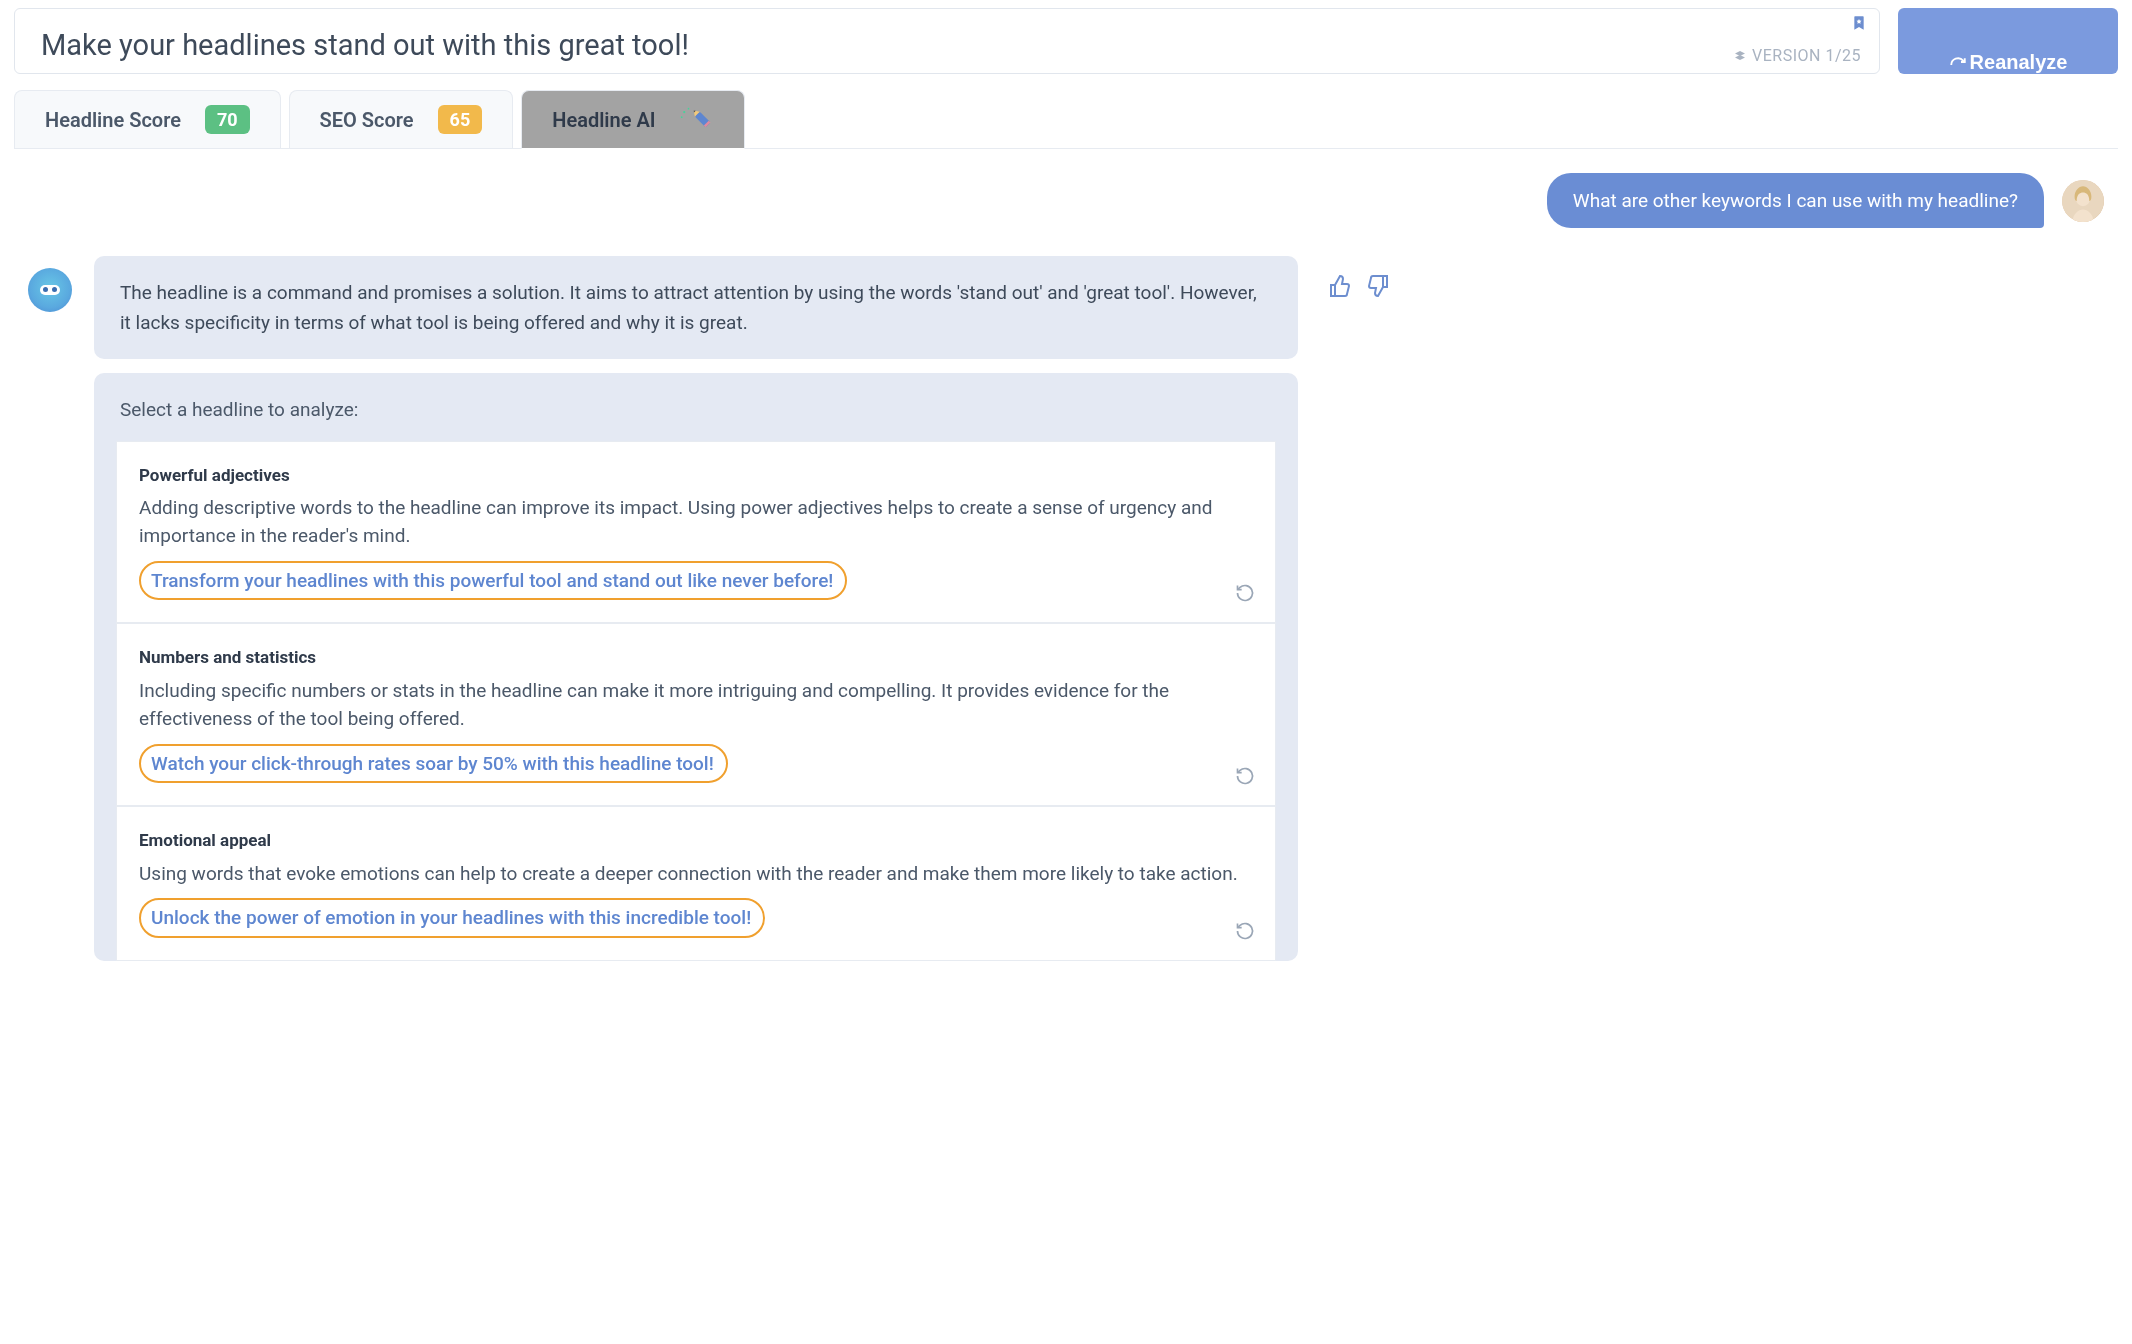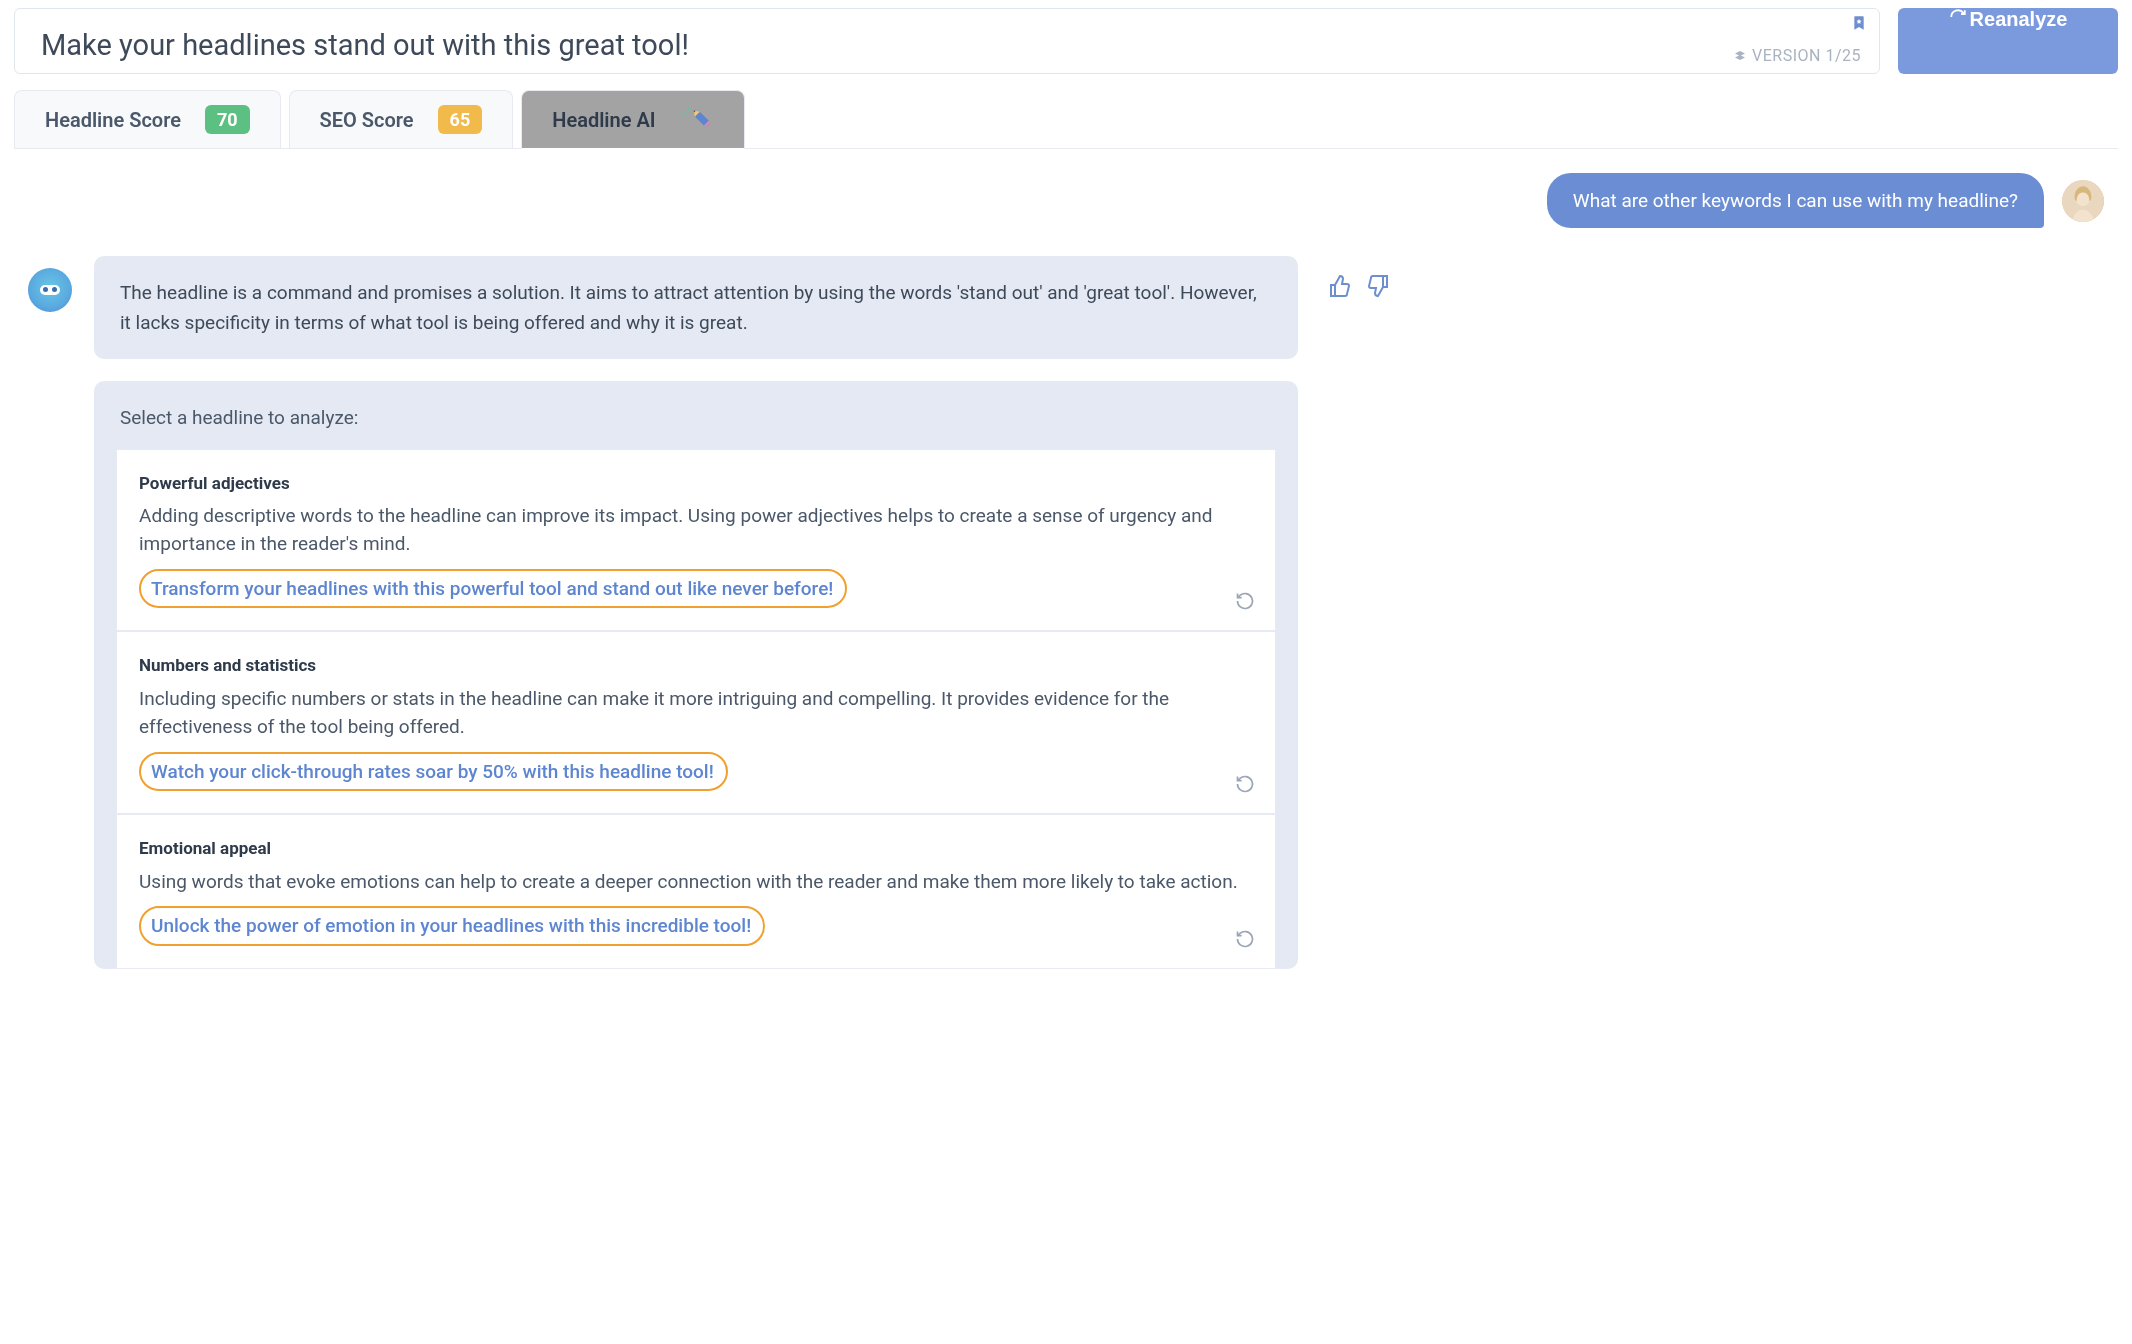--- a/index.html
+++ b/index.html
@@ -51,21 +51,21 @@
   }
   .reanalyze-btn {
     background: #7b9ade;
     color: #fff;
     border: none;
     border-radius: 6px;
     padding: 0 36px;
     font-size: 20px;
     font-weight: 600;
     display: flex;
-    align-items: flex-start;
+    align-items: flex-end;
     gap: 3px;
     cursor: pointer;
     min-width: 220px;
     justify-content: center;
   }
   .reanalyze-btn svg { width: 18px; height: 18px; }
 
   .tabs {
     display: flex;
     margin-top: 16px;
@@ -144,21 +144,21 @@
     width: 44px; height: 44px; border-radius: 50%;
     background: radial-gradient(circle at 50% 45%, #68c7e6 0%, #5aa9df 60%, #4a86d2 100%);
     display:flex;align-items:center;justify-content:center;
     flex-shrink:0;
     margin-top: 12px;
   }
   .ai-avatar .eye { width:20px;height:10px;background:#fff;border-radius:10px;position:relative;}
   .ai-avatar .eye::before,.ai-avatar .eye::after{content:"";position:absolute;top:2px;width:5px;height:5px;background:#3a6db0;border-radius:50%;}
   .ai-avatar .eye::before{left:3px;} .ai-avatar .eye::after{right:3px;}
 
-  .ai-col { display:flex; flex-direction:column; gap:22px; width: 58%; }
+  .ai-col { display:flex; flex-direction:column; gap:14px; width: 58%; }
   .ai-bubble, .ai-panel {
     background: #e4e9f3;
     border-radius: 10px;
     padding: 22px 26px;
     font-size: 19px;
     line-height: 1.55;
     color: #3e4a5a;
   }
   .ai-panel { padding: 20px 22px 0 22px; }
   .select-label { color:#4b5869; margin: 2px 4px 16px 4px; font-size:19px;}

